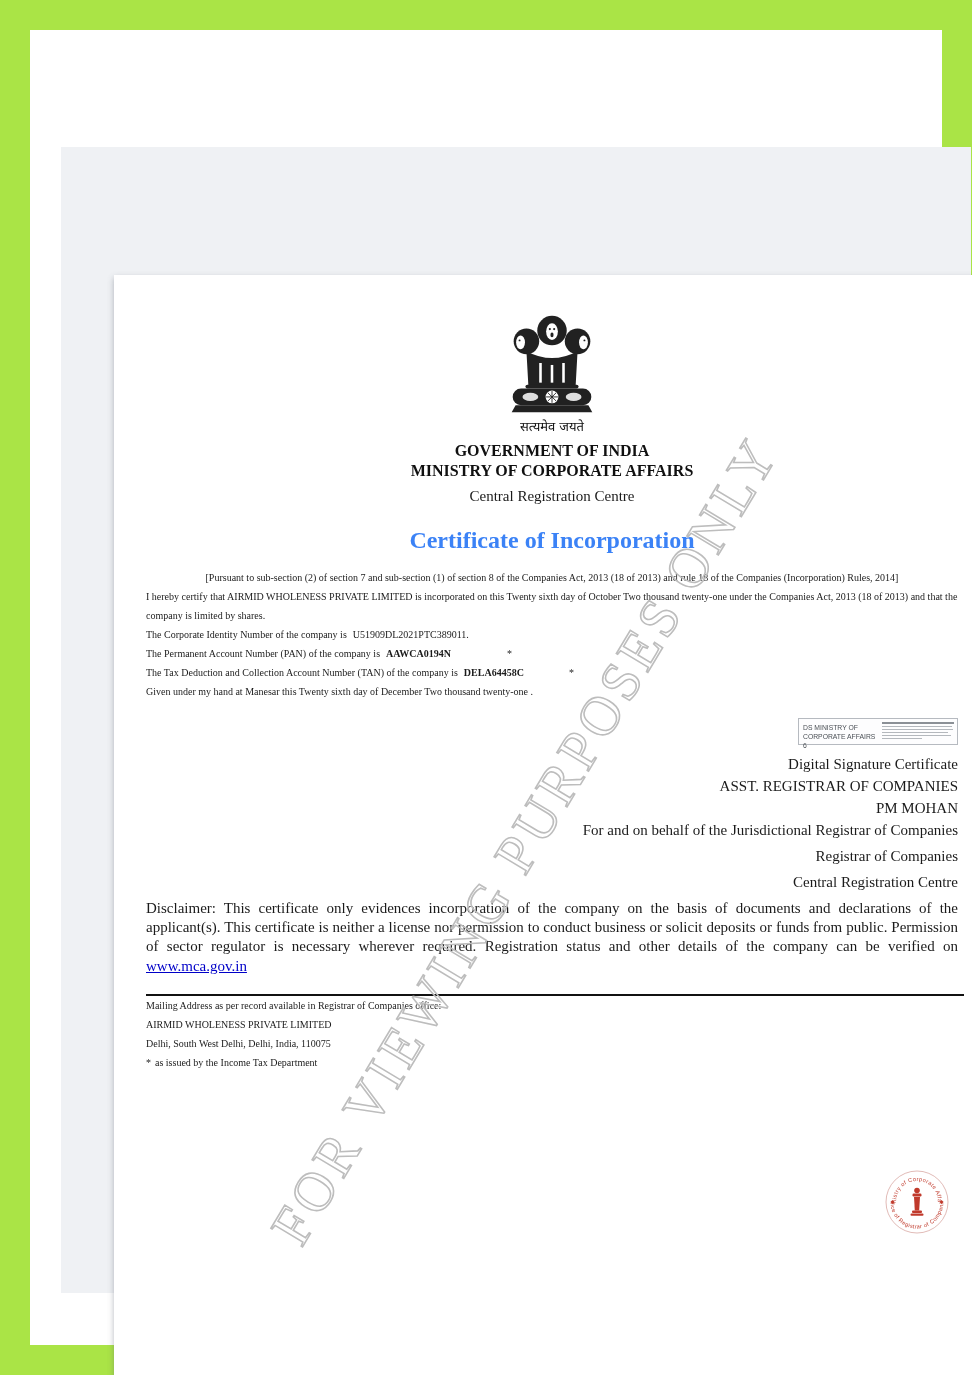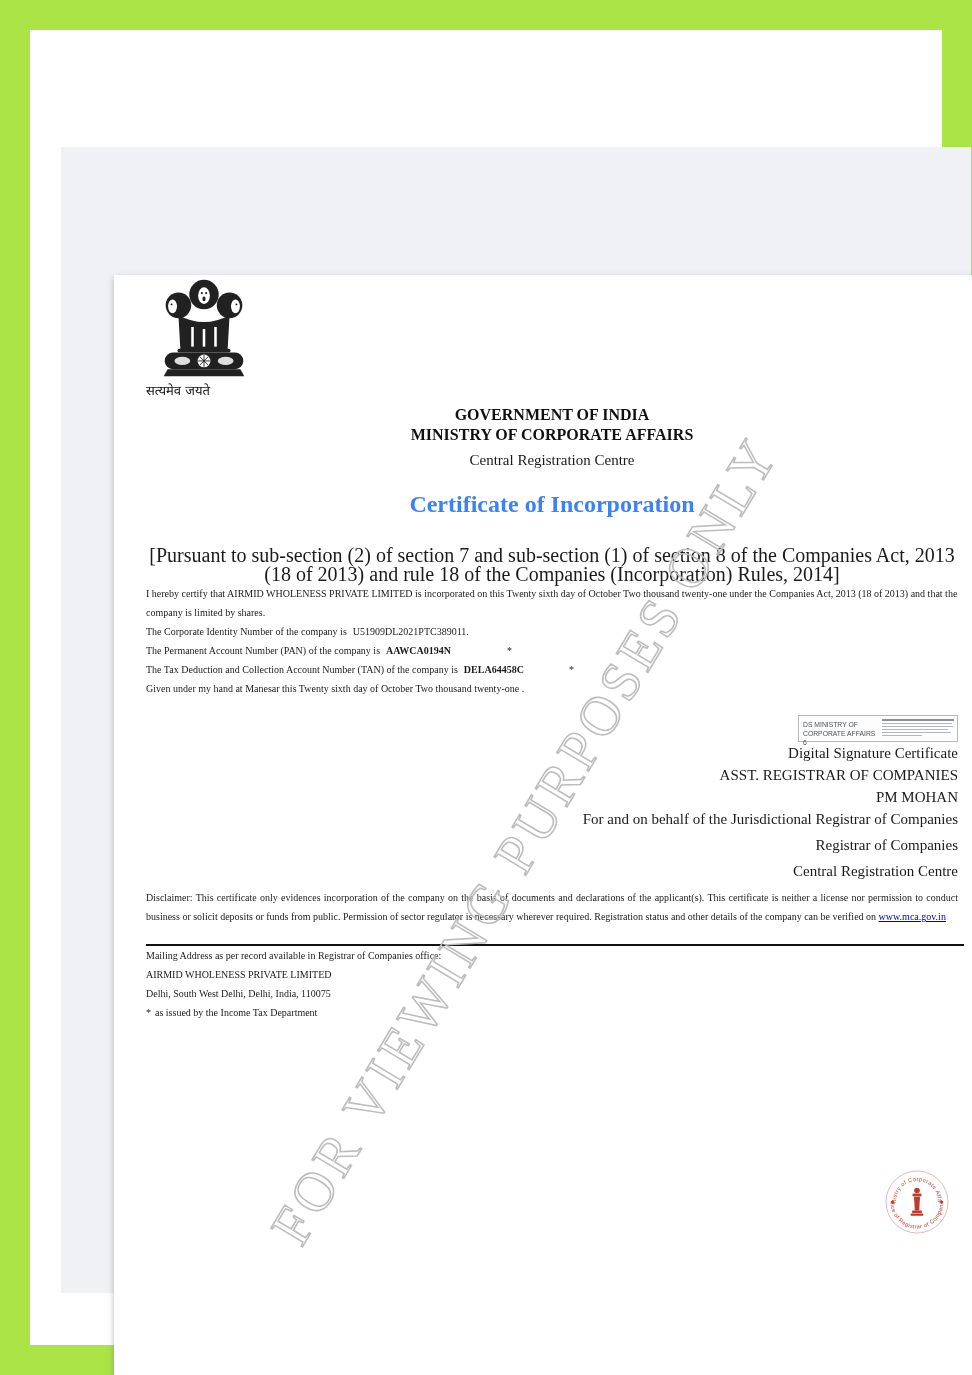--- a/index.html
+++ b/index.html
@@ -11,27 +11,27 @@
   }
   .frame{position:absolute;inset:30px;background:#ffffff;}
   .viewer{position:absolute;left:31px;top:117px;width:910px;height:1146px;background:#eff1f4;}
   .page{
     position:absolute;left:53px;top:128px;width:872px;height:1130px;
     background:#ffffff;box-shadow:0 3px 6px rgba(90,100,110,.45);
     overflow:hidden;
   }
   .content{position:relative;z-index:1;padding:0 28px 0 32px;color:#1b1b1b;}
   .center{text-align:center;}
-  .emblem-wrap{}
+  .emblem-wrap{padding-top:36px;text-align:center;}
   .motto{font-family:"DejaVu Sans", sans-serif;font-size:13px;color:#111;margin-top:-2px;}
   .gov{font-size:16px;font-weight:bold;margin-top:6px;line-height:20px;color:#101010;}
   .ministry{font-size:16px;font-weight:bold;line-height:20px;color:#101010;}
   .centre{font-size:15px;margin-top:6px;line-height:19px;}
   .cert-title{font-size:24px;font-weight:bold;margin-top:20px;line-height:28px;color:#3b82f6;}
-  .pursuant{font-size:20px;margin-top:28px;line-height:19px;}
+  .pursuant{font-size:10px;margin-top:14px;line-height:19px;}
   p.body-line{font-size:10px;line-height:19px;margin:0;}
   .m-certify{margin-top:38px;}
   .m-cin{margin-top:10px;}
   .m-pan{margin-top:19px;}
   .m-tan{margin-top:12px;}
   .m-given{margin-top:16px;}
   .b{font-weight:bold;}
   .val-gap{margin-left:6px;}
   .star1{margin-left:56px;}
   .star2{margin-left:45px;}
@@ -39,23 +39,23 @@
     margin:17px 0 0 auto;width:160px;height:27px;box-sizing:border-box;
     border:1px solid #b6bac0;background:#fdfdfe;display:flex;align-items:stretch;
   }
   .ds-label{
     width:82px;font-family:"Liberation Sans", sans-serif;font-size:6.8px;line-height:1.3;
     color:#4a4f55;padding:5px 1px 2px 4px;box-sizing:border-box;
   }
   .fineprint{flex:1;display:flex;flex-direction:column;gap:1.7px;padding:3px 3px 2px 1px;}
   .fp{height:1.3px;background:#b4b8bd;}
   .fp.d{height:2.2px;background:#8b9096;}
-  .sig-block{text-align:right;font-size:15px;line-height:22px;}
+  .sig-block{margin-top:8px;text-align:right;font-size:15px;line-height:22px;}
   .sig-block .gap{margin-top:4px;}
-  .disclaimer{margin-top:6px;font-size:10px;line-height:19.2px;text-align:justify;}
+  .disclaimer{margin-top:6px;font-size:15px;line-height:19.2px;text-align:justify;}
   .disclaimer a{color:#0000c8;text-decoration:underline;}
   .rule{height:2px;background:#111;margin:18px -6px 0 0;}
   .mail-head{margin-top:14px;}
   .mail-name{margin-top:12px;}
   .mail-a1{margin-top:7px;}
   .mail-a2{margin-top:6px;}
   .footnote{margin-top:47px;font-size:15px;}
   .footnote .ast{margin-right:4px;}
   .watermark{position:absolute;left:0;top:0;z-index:5;pointer-events:none;}
   .seal{position:absolute;left:770px;top:894px;z-index:2;}
@@ -119,21 +119,21 @@
         <div class="pursuant center">[Pursuant to sub-section (2) of section 7 and sub-section (1) of section 8 of the Companies Act, 2013 (18 of 2013) and rule 18 of the Companies (Incorporation) Rules, 2014]</div>
 
         <p class="body-line m-certify">I hereby certify that AIRMID WHOLENESS PRIVATE LIMITED is incorporated on this Twenty sixth day of October Two thousand twenty-one under the Companies Act, 2013 (18 of 2013) and that the company is limited by shares.</p>
 
         <p class="body-line m-cin"><span>The Corporate Identity Number of the company is</span><span class="val-gap">U51909DL2021PTC389011.</span></p>
 
         <p class="body-line m-pan"><span>The Permanent Account Number (PAN) of the company is</span><span class="b val-gap">AAWCA0194N</span><span class="star1">*</span></p>
 
         <p class="body-line m-tan"><span>The Tax Deduction and Collection Account Number (TAN) of the company is</span><span class="b val-gap">DELA64458C</span><span class="star2">*</span></p>
 
-        <p class="body-line m-given">Given under my hand at Manesar this Twenty sixth day of October Two thousand twenty-one .</p>
+        <p class="body-line m-given">Given under my hand at Manesar this Twenty sixth day of December Two thousand twenty-one .</p>
 
         <div class="ds-box">
           <div class="ds-label"><span>DS MINISTRY OF</span><br><span>CORPORATE AFFAIRS 6</span></div>
           <div class="fineprint">
             <div class="fp d"></div>
               <div class="fp" style="width:97%"></div>
               <div class="fp" style="width:99%"></div>
               <div class="fp" style="width:92%"></div>
               <div class="fp" style="width:96%"></div>
               <div class="fp" style="width:55%"></div>

